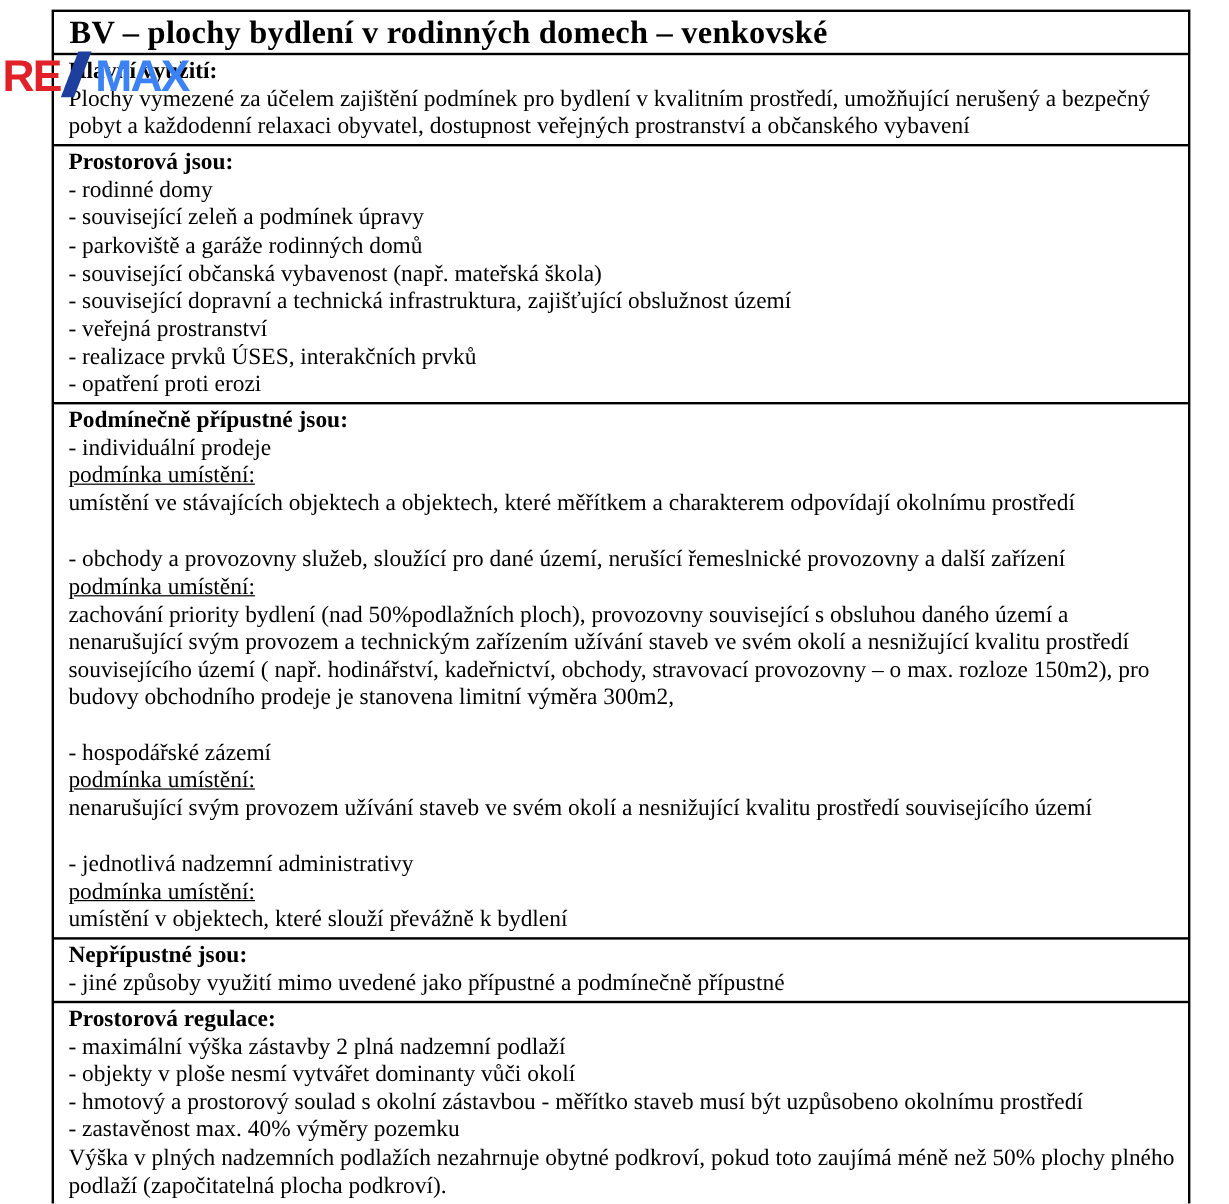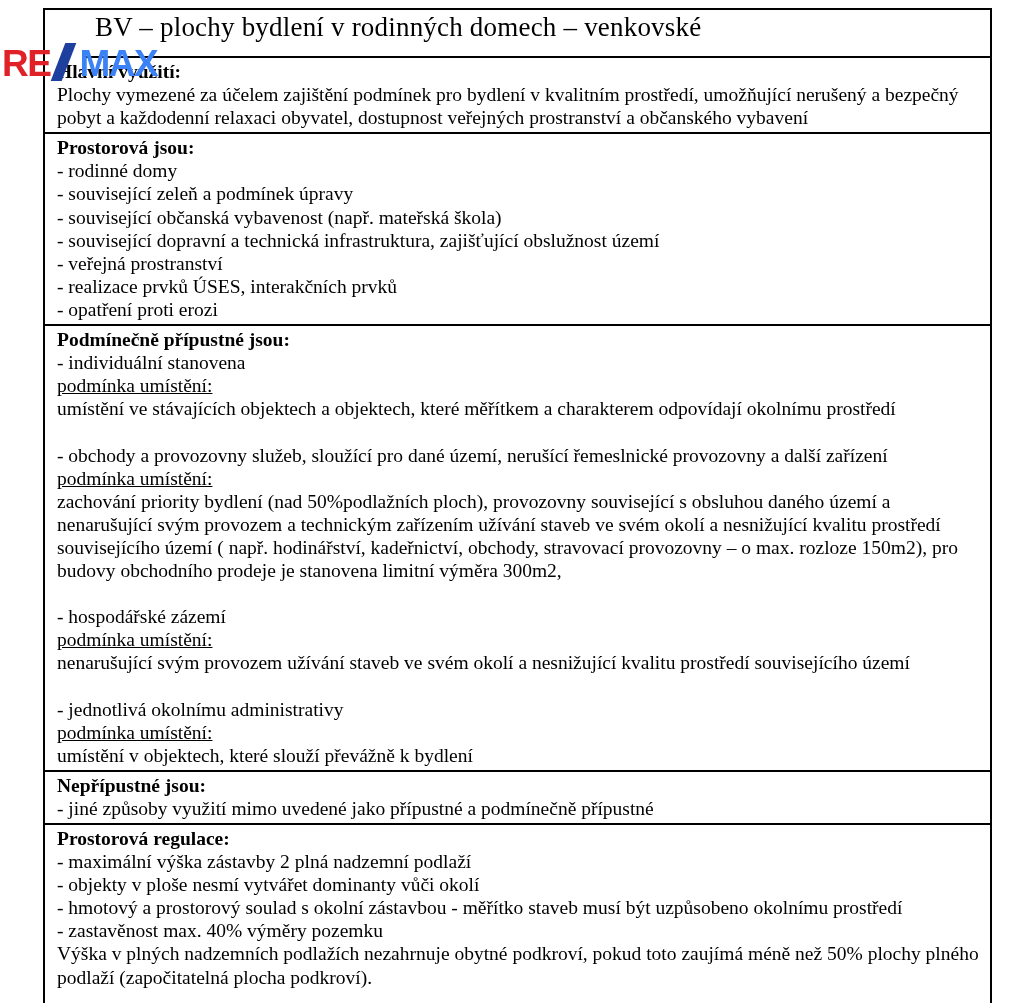--- a/index.html
+++ b/index.html
@@ -17,25 +17,24 @@
     left: 43px; top: 8px;
     width: 949px;
     border: 2px solid #000000;
     background: #ffffff;
   }
   .row { border-bottom: 2px solid #000000; padding: 2px 10px 3px 12px; }
   .row:last-child { border-bottom: none; }
 
   .title-row {
     font-size: 27px;
-    font-weight: normal;
+    font-weight: bold;
     line-height: 31px;
-    padding: 2px 10px 13px 13px;
+    padding: 2px 10px 1px 13px;
     letter-spacing: 0.2px;
-    margin-left: 37px;
   }
 
   .section-row { font-size: 19.5px; line-height: 23.1px; }
   .heading { font-weight: bold; }
   .line { min-height: 23.1px; }
   .underline { text-decoration: underline; }
   .pad-bottom { padding-bottom: 48px; }
 
   
   .remax-logo {
@@ -73,41 +72,42 @@
     </div>
     <div id="sections">
         <div class="row section-row">
           <div class="heading line">Hlavní využití:</div>
           <div class="line">Plochy vymezené za účelem zajištění podmínek pro bydlení v kvalitním prostředí, umožňující nerušený a bezpečný pobyt a každodenní relaxaci obyvatel, dostupnost veřejných prostranství a občanského vybavení</div>
         </div>
         <div class="row section-row">
           <div class="heading line">Prostorová jsou:</div>
           <div class="line">- rodinné domy</div>
           <div class="line">- související zeleň a podmínek úpravy</div>
+          <div class="line">- parkoviště a garáže rodinných domů</div>
           <div class="line">- související občanská vybavenost (např. mateřská škola)</div>
           <div class="line">- související dopravní a technická infrastruktura, zajišťující obslužnost území</div>
           <div class="line">- veřejná prostranství</div>
           <div class="line">- realizace prvků ÚSES, interakčních prvků</div>
           <div class="line">- opatření proti erozi</div>
         </div>
         <div class="row section-row">
           <div class="heading line">Podmínečně přípustné jsou:</div>
-          <div class="line">- individuální stanovena</div>
+          <div class="line">- individuální prodeje</div>
           <div class="line"><span class="underline">podmínka umístění:</span></div>
           <div class="line">umístění ve stávajících objektech a objektech, které měřítkem a charakterem odpovídají okolnímu prostředí</div>
           <div class="line">&nbsp;</div>
           <div class="line">- obchody a provozovny služeb, sloužící pro dané území, nerušící řemeslnické provozovny a další zařízení</div>
           <div class="line"><span class="underline">podmínka umístění:</span></div>
           <div class="line">zachování priority bydlení (nad 50%podlažních ploch), provozovny související s obsluhou daného území a nenarušující svým provozem a technickým zařízením užívání staveb ve svém okolí a nesnižující kvalitu prostředí souvisejícího území ( např. hodinářství, kadeřnictví, obchody, stravovací provozovny – o max. rozloze 150m2), pro budovy obchodního prodeje je stanovena limitní výměra 300m2,</div>
           <div class="line">&nbsp;</div>
           <div class="line">- hospodářské zázemí</div>
           <div class="line"><span class="underline">podmínka umístění:</span></div>
           <div class="line">nenarušující svým provozem užívání staveb ve svém okolí a nesnižující kvalitu prostředí souvisejícího území</div>
           <div class="line">&nbsp;</div>
-          <div class="line">- jednotlivá okolnímu administrativy</div>
+          <div class="line">- jednotlivá nadzemní administrativy</div>
           <div class="line"><span class="underline">podmínka umístění:</span></div>
           <div class="line">umístění v objektech, které slouží převážně k bydlení</div>
         </div>
         <div class="row section-row">
           <div class="heading line">Nepřípustné jsou:</div>
           <div class="line">- jiné způsoby využití mimo uvedené jako přípustné a podmínečně přípustné</div>
         </div>
         <div class="row section-row pad-bottom">
           <div class="heading line">Prostorová regulace:</div>
           <div class="line">- maximální výška zástavby 2 plná nadzemní podlaží</div>

